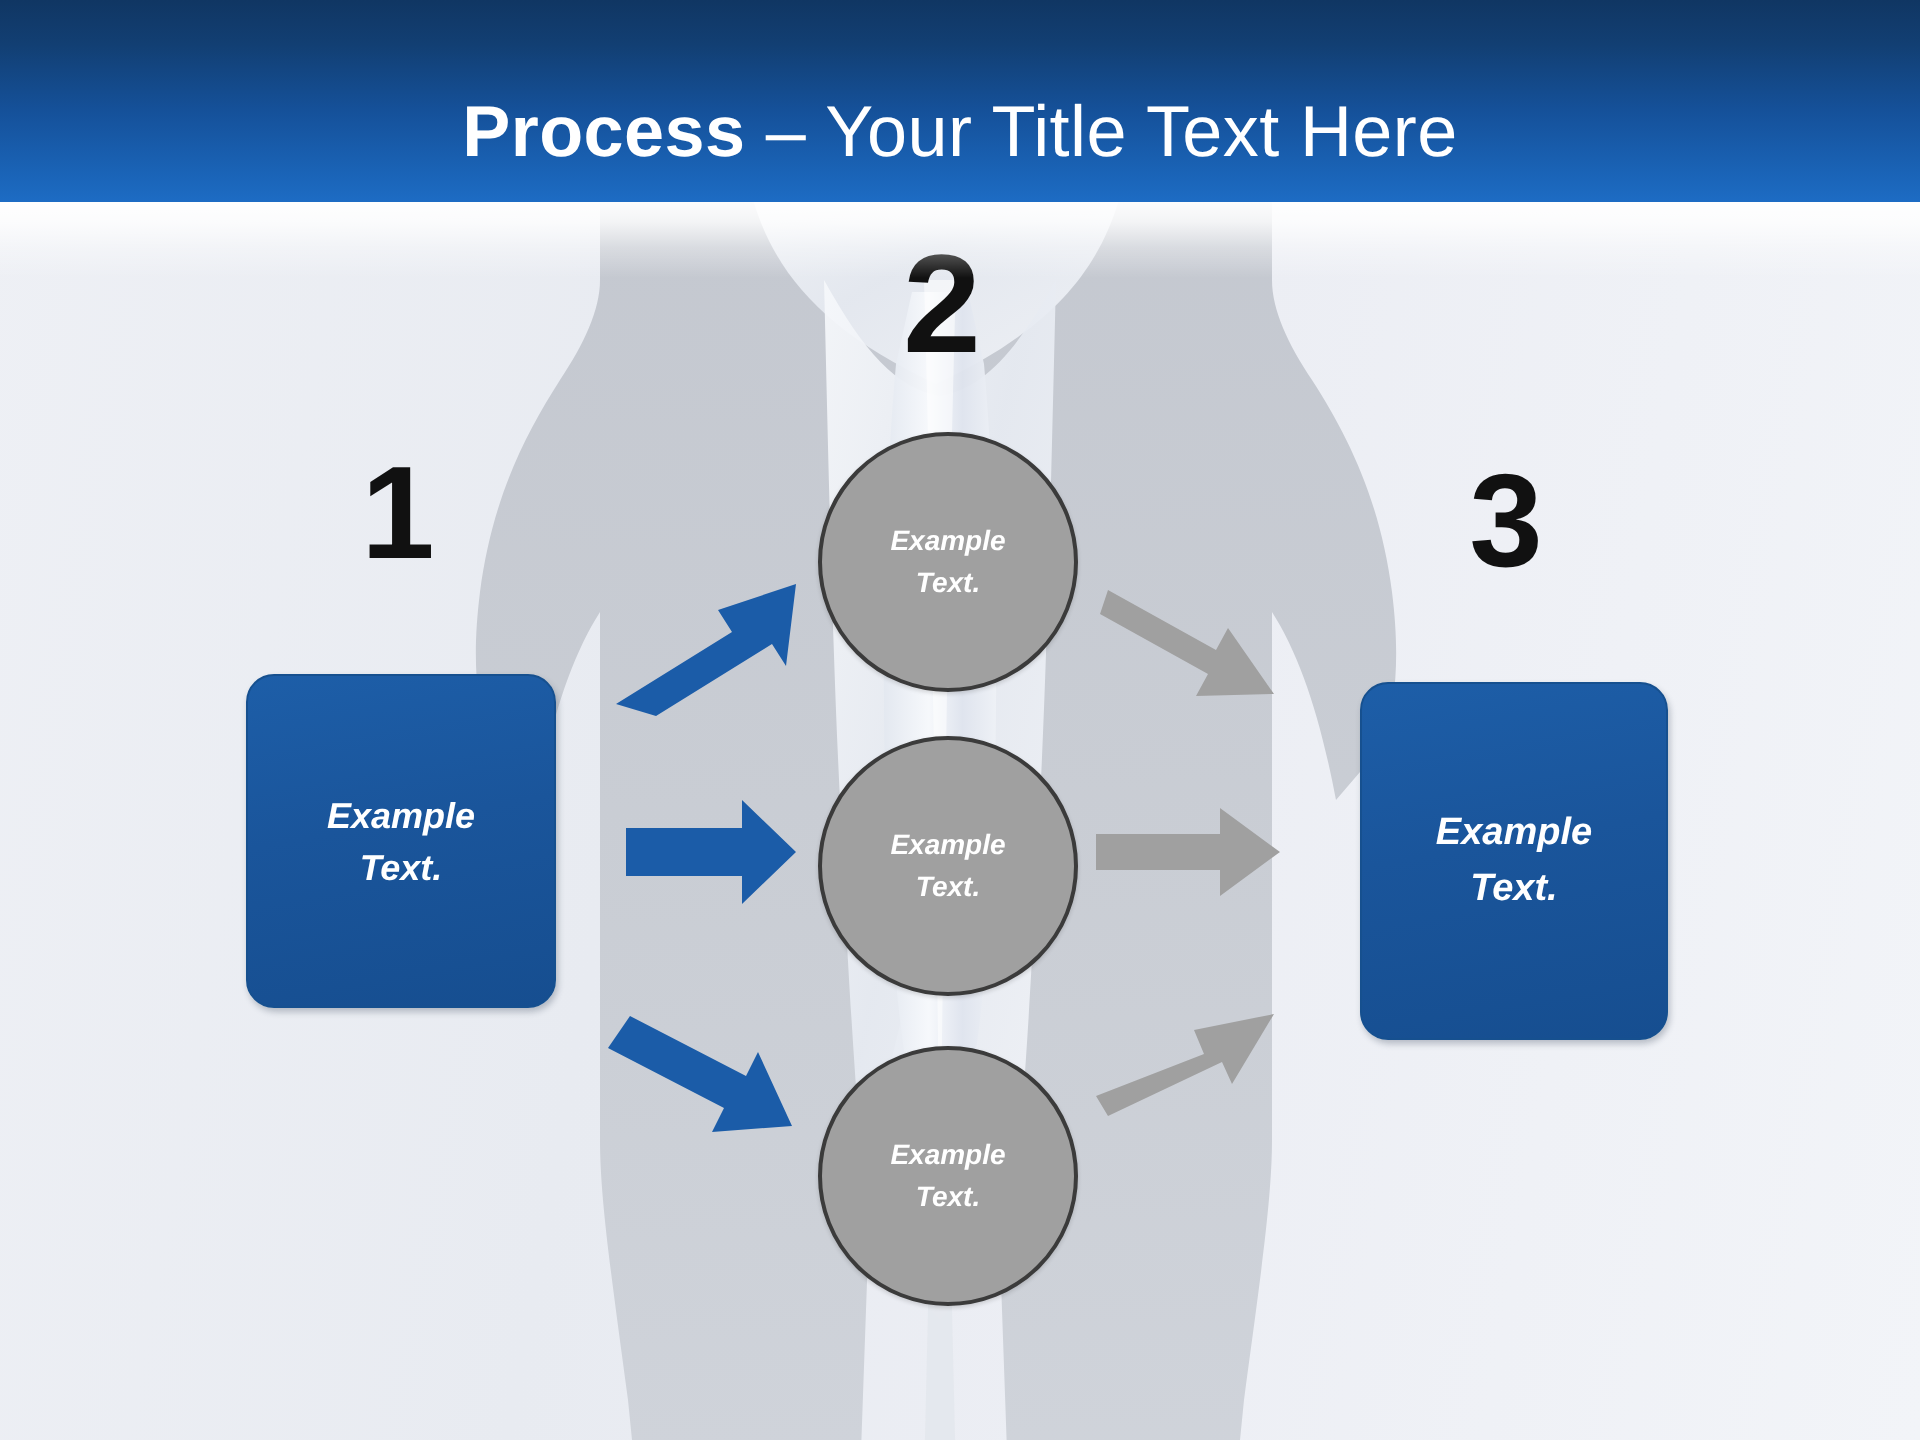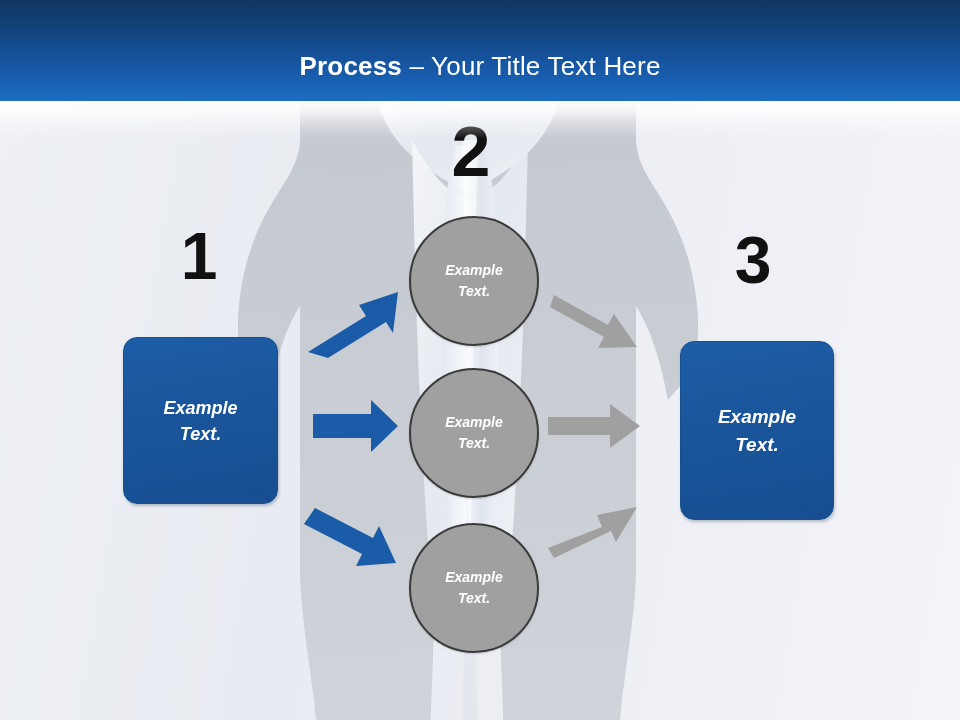--- a/index.html
+++ b/index.html
@@ -51,21 +51,21 @@
     z-index: 29;
     pointer-events: none;
   }
   #slide-title {
     position: absolute;
     left: 0;
     top: 49px;
     width: 960px;
     text-align: center;
     color: #ffffff;
-    font-size: 26px;
+    font-size: 36px;
     line-height: 34px;
     letter-spacing: 0.2px;
     white-space: nowrap;
     z-index: 31;
   }
   #slide-title .t-bold { font-weight: bold; }
   #slide-title .t-reg  { font-weight: normal; }
 
   
   .step-number {

